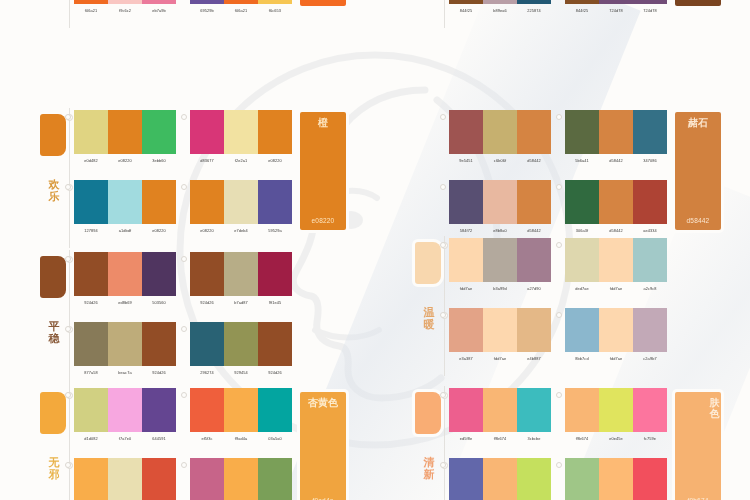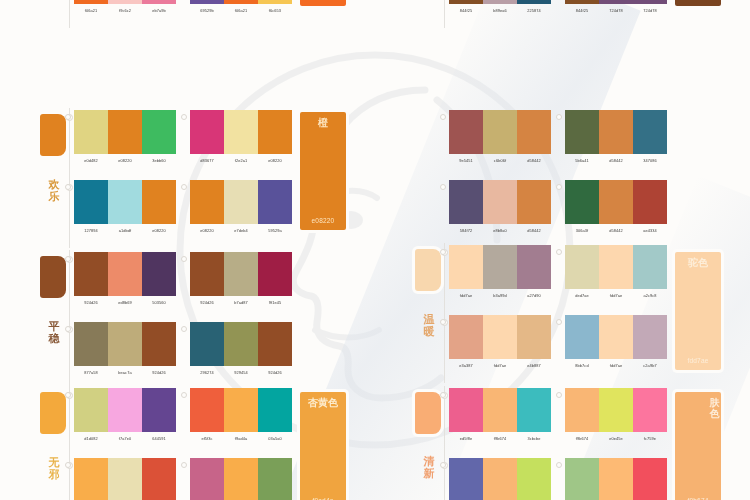--- a/index.html
+++ b/index.html
@@ -486,21 +486,21 @@
               <i style="background: rgb(174, 67, 52);"></i>
             </div>
             <div class="hexes">
               <span>306a3f</span>
               <span>d58442</span>
               <span>ae4334</span>
             </div>
           </div>
         </div>
       </div>
-      <div class="mood-block clip-bottom" style="top: 243px;">
+      <div class="mood-block clip-bottom" style="top: 236px;">
         <div class="rail">
           <div class="rail-tab" style="background: rgb(248, 215, 174);"></div>
           <div class="rail-label" style="color: rgb(228, 166, 106);">温暖</div>
           <div class="spine"></div>
           <div class="spine-dot" style="top: 6px;"></div>
           <div class="spine-dot" style="top: 76px;"></div>
         </div>
         <div class="groups">
           <div class="pgroup c0 r0">
             <div class="pg-dot"></div>
@@ -552,21 +552,21 @@
               <span>8bb7cd</span>
               <span>fdd7ae</span>
               <span>c2a9b7</span>
             </div>
           </div>
         </div>
       </div>
       <div class="mood-block clip-bottom" style="top: 386px;">
         <div class="rail">
           <div class="rail-tab" style="background: rgb(249, 173, 116);"></div>
-          <div class="rail-label" style="color: rgb(240, 160, 112); font-family: Liberation Mono, monospace;">清新</div>
+          <div class="rail-label" style="color: rgb(240, 160, 112);">清新</div>
           <div class="spine"></div>
           <div class="spine-dot" style="top: 6px;"></div>
           <div class="spine-dot" style="top: 76px;"></div>
         </div>
         <div class="groups">
           <div class="pgroup c0 r0">
             <div class="pg-dot"></div>
             <div class="swatches">
               <i style="background: rgb(237, 95, 142);"></i>
               <i style="background: rgb(249, 182, 116);"></i>
@@ -605,23 +605,23 @@
               <i style="background: rgb(159, 198, 135);"></i>
               <i style="background: rgb(253, 186, 116);"></i>
               <i style="background: rgb(242, 79, 93);"></i>
             </div>
           </div>
         </div>
       </div>
       <div class="feature" style="top: -112px; left: 300px; background: rgb(122, 68, 32);">
         <div class="f-hex" style="color: rgb(240, 217, 190);">844f25</div>
       </div>
-      <div class="feature" style="top: 252px; left: 300px; background: rgb(251, 211, 167);">
-        <div class="f-name" style="color: rgb(253, 238, 217);">驼色</div>
-        <div class="f-hex" style="color: rgb(253, 238, 217);">fdd7ae</div>
+      <div class="feature" style="top: 112px; left: 300px; background: rgb(209, 129, 63);">
+        <div class="f-name" style="color: rgb(251, 230, 207);">赭石</div>
+        <div class="f-hex" style="color: rgb(251, 230, 207);">d58442</div>
       </div>
       <div class="feature" style="top: 392px; left: 300px; background: rgb(246, 178, 113);">
         <div class="f-name" style="color: rgb(253, 236, 216); margin-left: 33px;">肤色</div>
         <div class="f-hex" style="color: rgb(253, 236, 216);">f9b674</div>
       </div>
     </div>
 
 </div>
 
 </body></html>

